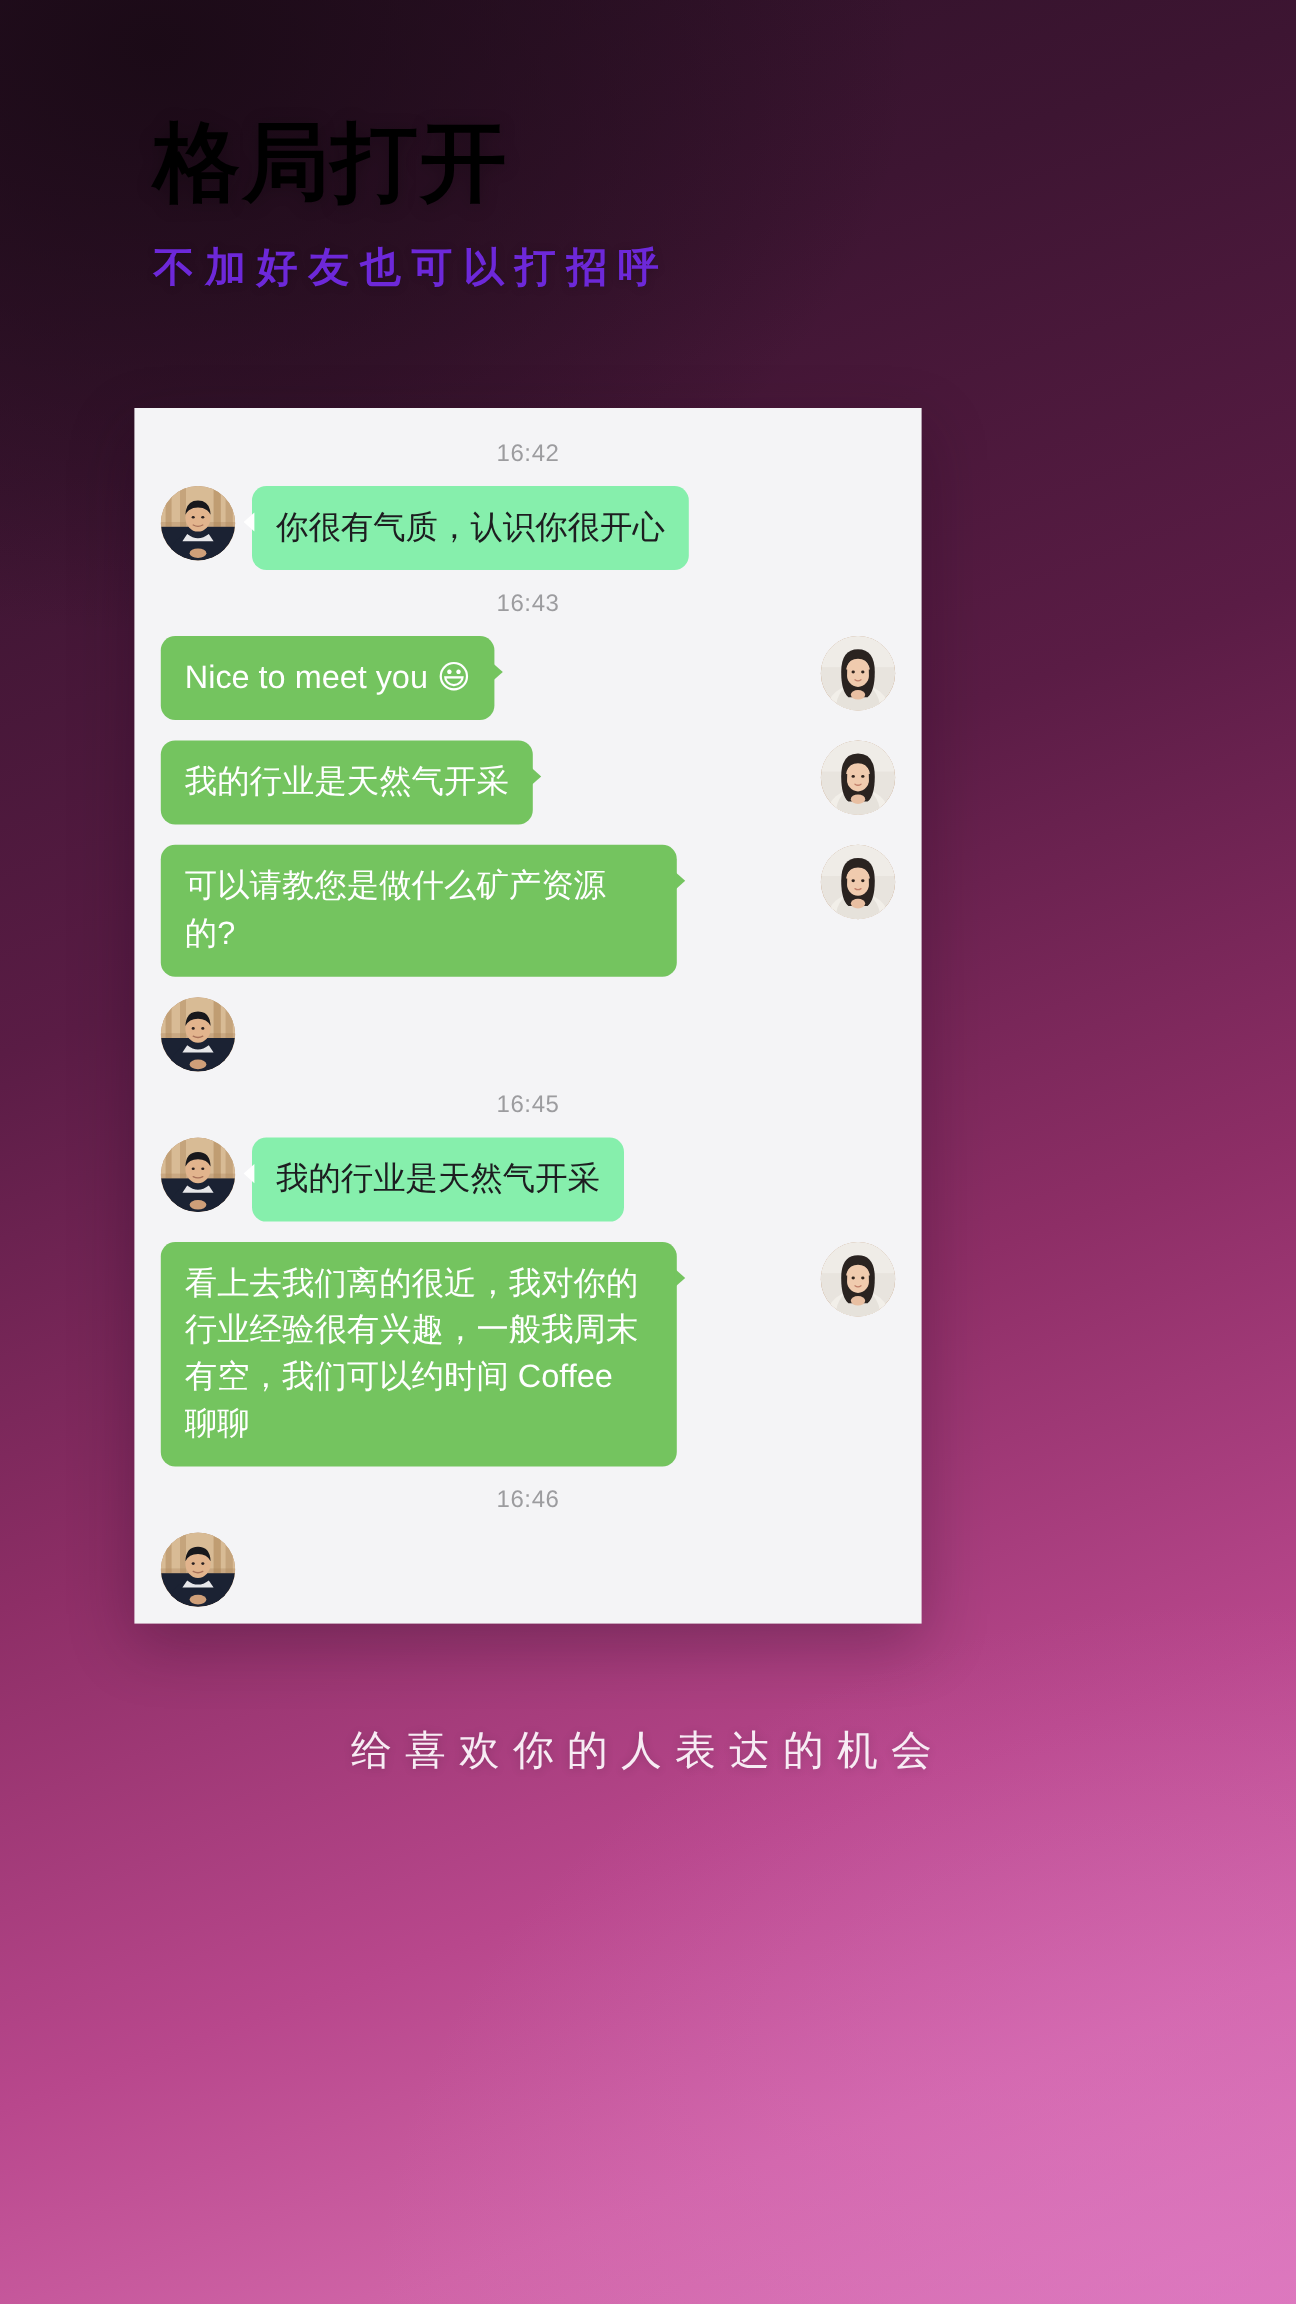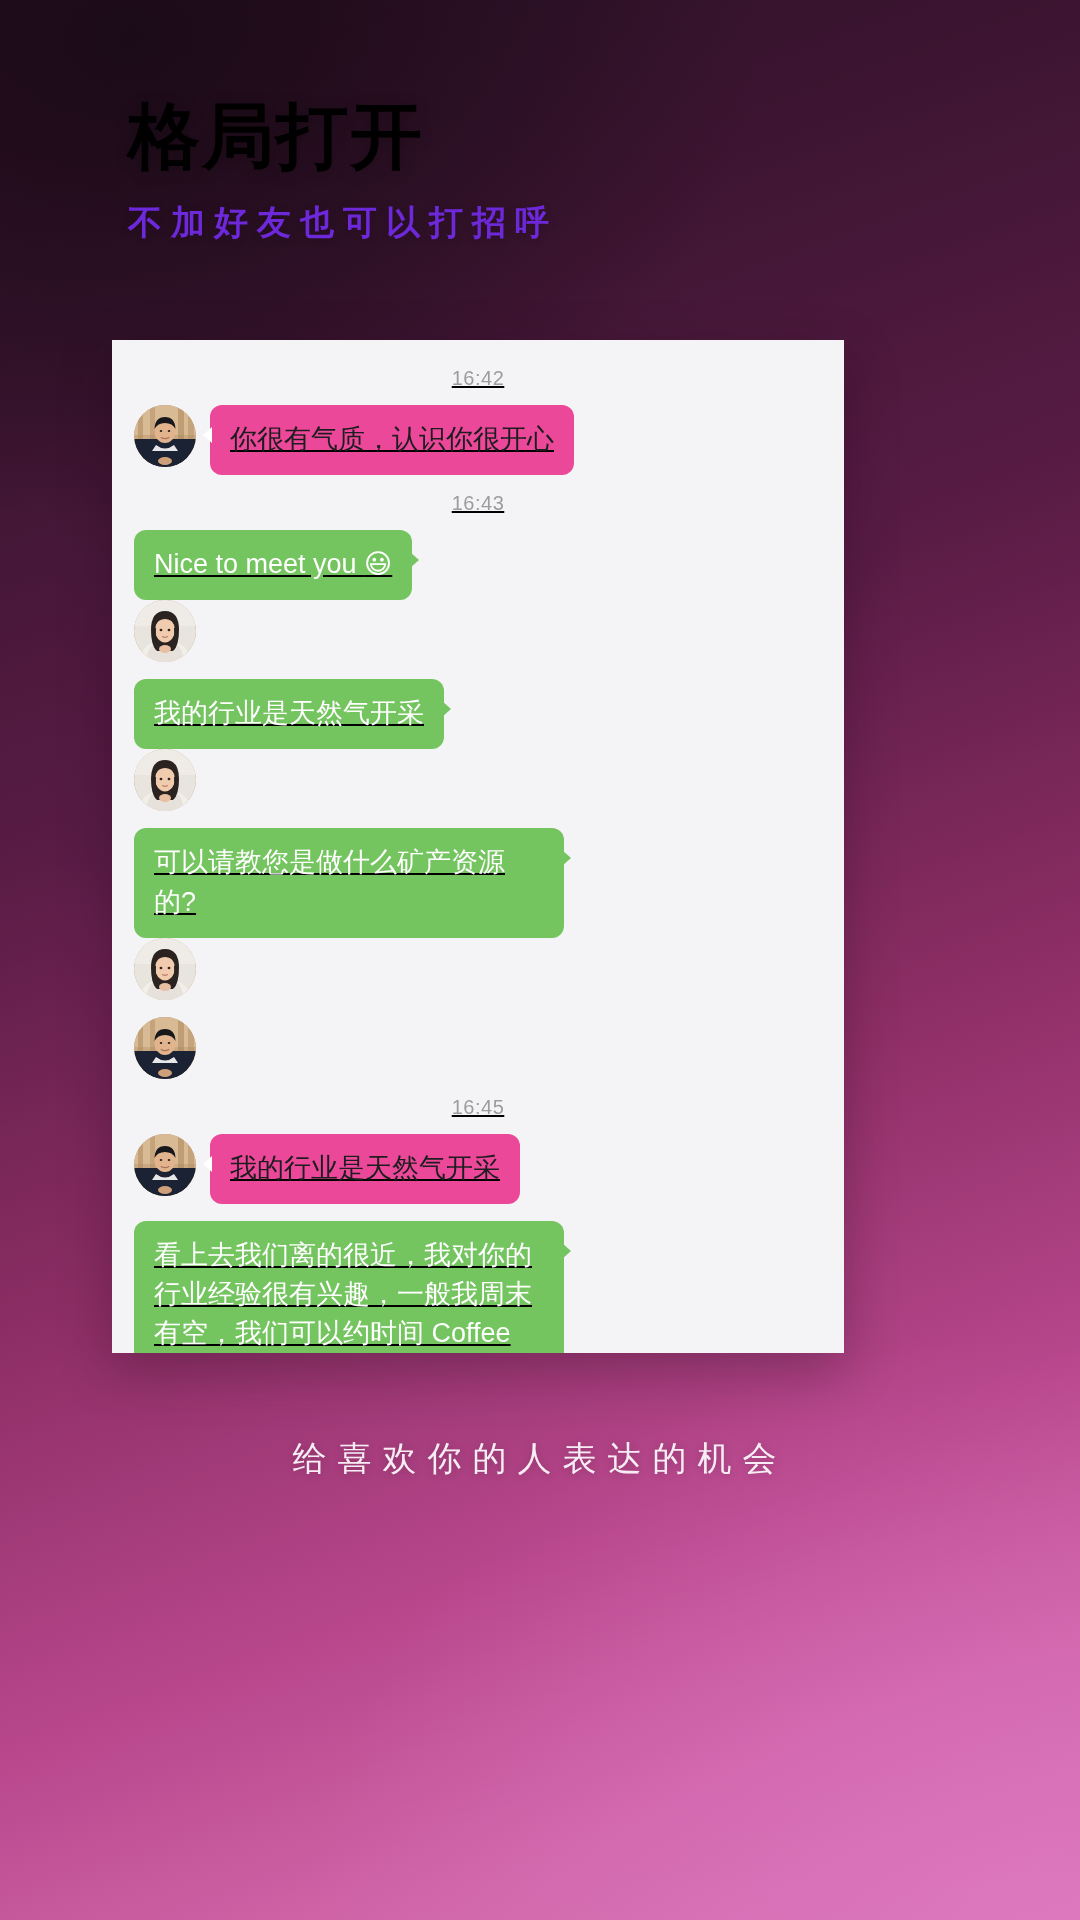--- a/index.html
+++ b/index.html
@@ -27,57 +27,56 @@
     margin-top: 22px;
     font-size: 34px; font-weight: 700; color: #6d28d9;
     letter-spacing: 9px;
     text-shadow: 0 1px 8px rgba(0,0,0,0.2);
   }
 
   
   .chat-card {
     position: absolute;
     left: 112px; top: 340px;
-    width: 732px; height: 1013px;
+    width: 656px; height: 1013px;
     background: #f4f4f6;
     overflow: hidden;
     box-shadow: 0 18px 50px rgba(30,5,25,0.30);
-    text-decoration: underline;
   }
   .chat-scroll { padding: 10px 0 14px 0; }
 
   .time-sep {
     text-align: center;
     color: #9c9c9f;
     font-size: 20px;
     margin: 17px 0 15px 0;
     letter-spacing: .5px;
   }
 
   .row { display: flex; align-items: flex-start; margin: 0 0 17px 0; padding: 0 22px; }
   .row.left  { justify-content: flex-start; }
-  .row.right { justify-content: space-between; flex-direction: column; }
+  .row.right { justify-content: space-between; }
 
   .avatar {
     width: 62px; height: 62px; border-radius: 50%;
     flex: 0 0 62px; overflow: hidden; position: relative;
     background: #c8a88c;
   }
   .avatar svg { display: block; width: 100%; height: 100%; }
 
   .bubble {
     max-width: 430px;
     border-radius: 12px;
     padding: 15px 20px 16px 20px;
     font-size: 27px;
     line-height: 1.45;
     word-break: break-word;
     position: relative;
   }
-  .bubble.in  { background: #ec4899; color: #1d1d20; margin-left: 14px; }
+  .bubble.in  { background: #86efac; color: #1d1d20; margin-left: 14px; }
   .bubble.out { background: #74c45f; color: #ffffff; margin-right: 14px; }
 
   
   .bubble.in::before {
     content: ""; position: absolute; left: -7px; top: 22px;
     width: 0; height: 0;
     border-top: 8px solid transparent; border-bottom: 8px solid transparent;
     border-right: 9px solid #ffffff;
   }
   .bubble.out::after {

